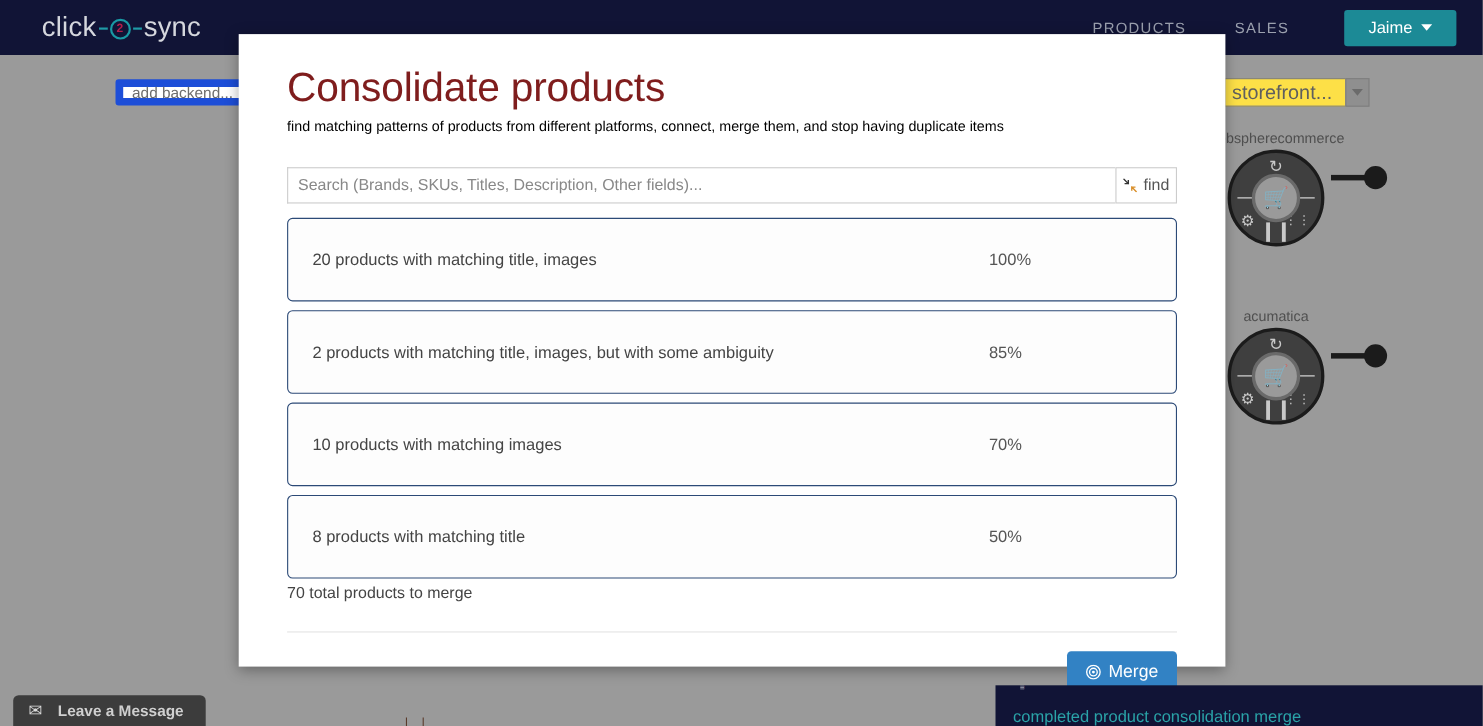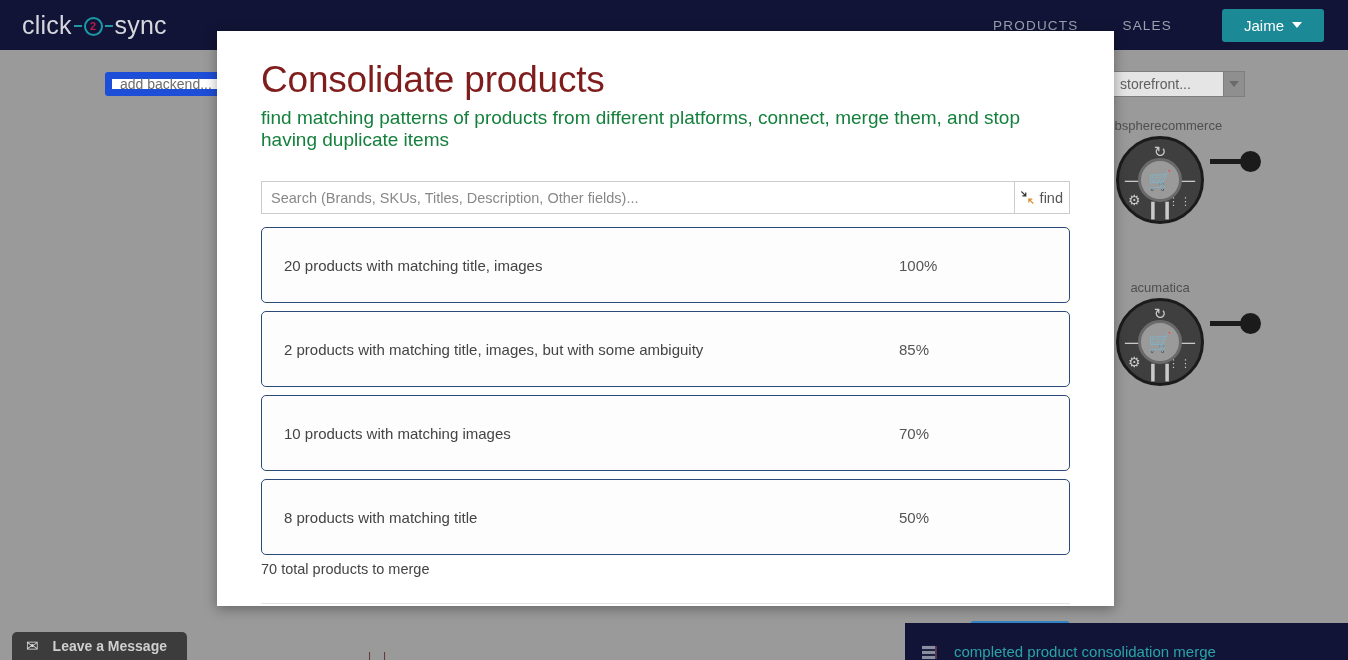--- a/index.html
+++ b/index.html
@@ -15,21 +15,21 @@
 
   
   .bg-layer { position: absolute; inset: 0; background: #9a9a9a; }
 
   .topbar {
     position: absolute; top: 0; left: 0; width: 1348px; height: 50px;
     background: #111436;
     display: flex; align-items: center;
   }
   .logo {
-    margin-left: 22px;
+    margin-left: 38px;
     font-size: 25px; letter-spacing: .2px;
     color: #d5d7dd; font-weight: 400;
     display: flex; align-items: center; gap: 0px;
     white-space: nowrap;
     justify-content: center;
   }
   .logo-dash {
     display: inline-block; width: 8px; height: 2px; background: #1f9aa5; margin: 0 2px;
     position: relative; top: 1px;
   }
@@ -69,21 +69,21 @@
     background: #ffffff; color: #6d6d6d;
     font-size: 14px; display: flex; align-items: center; padding-left: 8px;
   }
 
   .storefront-wrap {
     position: absolute; right: 103px; top: 21px;
     display: flex; align-items: stretch; height: 26px;
   }
   .storefront-sel {
     width: 110px; border: 1px solid #7e7e7e; border-right: none;
-    background: #e5e5e5; color: #5f5f5f; font-size: 14px;
+    background: #fde047; color: #5f5f5f; font-size: 18px;
     display: flex; align-items: center; padding-left: 6px;
   }
   .storefront-arrow {
     width: 22px; border: 1px solid #7e7e7e; background: #8f8f8f;
     display: flex; align-items: center; justify-content: center;
   }
   .storefront-arrow i {
     width: 0; height: 0;
     border-left: 5px solid transparent; border-right: 5px solid transparent;
     border-top: 6px solid #6b6b6b;
@@ -130,21 +130,21 @@
     width: 897px; height: 575px;
     background: #ffffff;
     box-shadow: 0 3px 12px rgba(0,0,0,.35);
   }
   .modal-inner { padding: 28px 44px 0 44px; }
 
   .modal-title {
     font-size: 37px; font-weight: 400; color: #7f1d1d;
     margin: 0 0 6px 0; letter-spacing: -.2px;
   }
-  .modal-sub { font-size: 19px; color: #15803d; margin: 4px 0 30px 0; }
+  .modal-sub { font-size: 13px; color: #000000; margin: 4px 0 30px 0; }
 
   .search-row { display: flex; align-items: stretch; height: 33px; margin-bottom: 13px; }
   .search-input {
     flex: 1; border: 1px solid #cccccc; border-right: none;
     font-size: 14.5px; color: #555; padding: 0 9px;
     font-family: "Liberation Sans", sans-serif; outline: none; background: #fff;
   }
   .search-input::placeholder { color: #888888; }
   .find-btn {
     width: 56px; border: 1px solid #cccccc; background: #ffffff;
@@ -173,21 +173,21 @@
     background: #3282c4; color: #ffffff; border: none; border-radius: 4px;
     font-size: 16px; padding: 10px 17px; cursor: pointer;
     display: flex; align-items: center; gap: 7px;
     font-family: "Liberation Sans", sans-serif;
   }
   .bullseye { display: block; }
 
   
   .notif {
     position: absolute; left: 905px; top: 623px; width: 443px; height: 37px;
-    background: #111436; display: flex; align-items: flex-end; padding-left: 16px; gap: 16px;
+    background: #111436; display: flex; align-items: flex-start; padding-left: 16px; gap: 16px; flex-direction: column;
   }
   .notif-ico { color: #7f8296; display:block; }
   .notif-text { color: #2aa3a8; font-size: 15px; }
 
   .chat {
     position: absolute; left: 12px; top: 632px; width: 175px; height: 28px;
     background: #3c3c3c; border-radius: 5px 5px 0 0;
     display: flex; align-items: center; gap: 14px; padding-left: 14px;
   }
   .chat-ico { color: #dcdcdc; font-size: 15px; }

